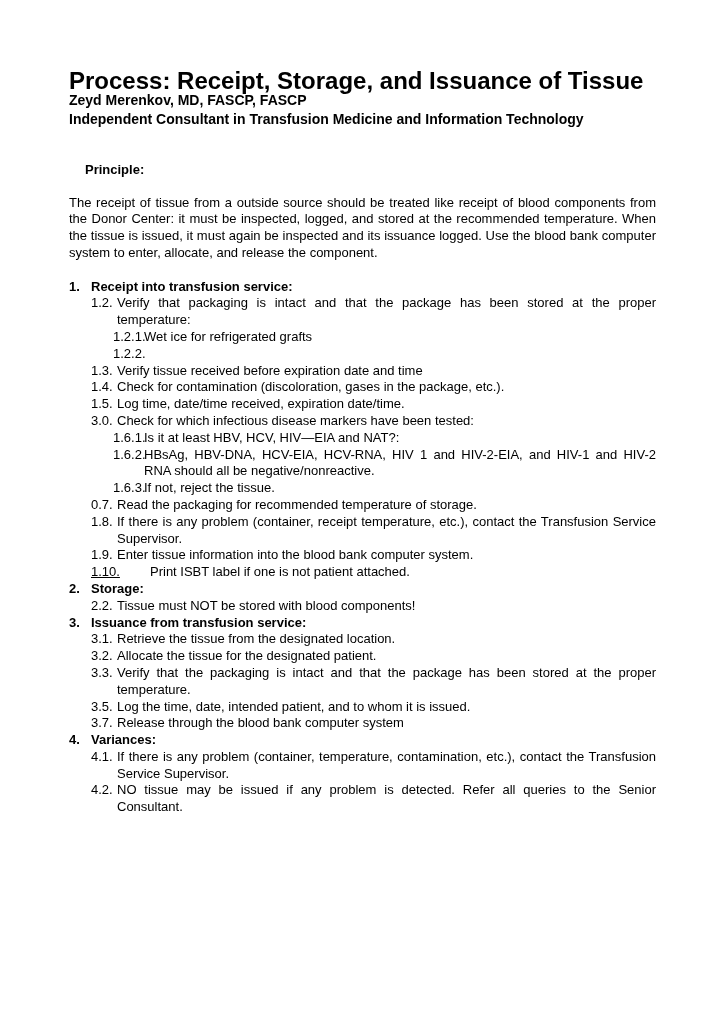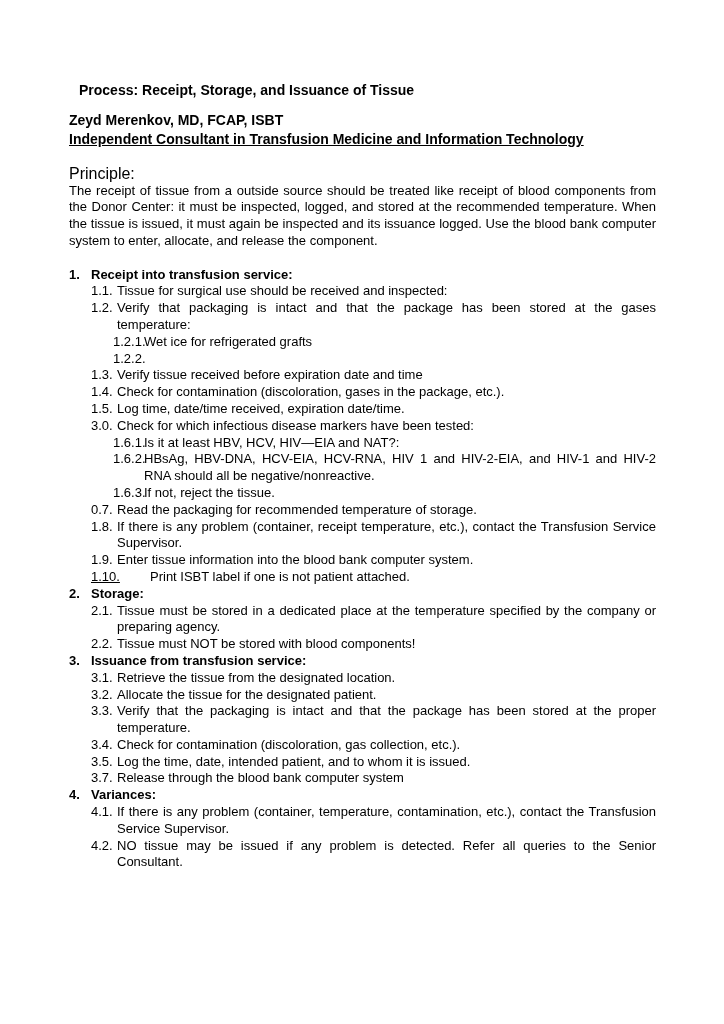--- a/index.html
+++ b/index.html
@@ -1,59 +1,55 @@
 <!DOCTYPE html>
 <html><head>
 <meta charset="utf-8">
 <style>
   html, body { margin: 0; padding: 0; background: #ffffff; }
   body { width: 724px; height: 1024px; position: relative; overflow: hidden;
          font-family: "Liberation Sans", sans-serif; color: #000; }
   .page { position: absolute; left: 69px; top: 70px; width: 587px; }
-  .title { font-weight: bold; font-size: 14px; line-height: 21px; margin: 10px; }
+  .title { font-weight: bold; font-size: 24px; line-height: 21px; margin: 0; }
   .sub { font-weight: bold; font-size: 14px; line-height: 19px; margin: 0; }
-  .sub2 { font-weight: bold; font-size: 14px; line-height: 19px; margin: 0; text-decoration: underline; }
-  .sec-head { font-weight: normal; font-size: 16px; line-height: 16.8px; margin: 0; }
+  .sub2 { font-weight: bold; font-size: 14px; line-height: 19px; margin: 0; }
+  .sec-head { font-weight: bold; font-size: 13px; line-height: 16.8px; margin: 16px; }
   .para { font-size: 13px; line-height: 16.8px; text-align: justify; margin: 0; }
   .gap { height: 16.8px; }
   .l1 { display: flex; font-size: 13px; line-height: 16.8px; font-weight: bold; }
   .l1 .num { width: 22px; flex: none; }
   .l2 { display: flex; font-size: 13px; line-height: 16.8px; padding-left: 22px; }
   .l2 .num { width: 26px; flex: none; }
   .l2 .txt { flex: 1; text-align: justify; }
   .l2.wide .num { width: 59px; text-decoration: underline; }
   .l3 { display: flex; font-size: 13px; line-height: 16.8px; padding-left: 44px; }
   .l3 .num { width: 31px; flex: none; }
   .l3 .txt { flex: 1; text-align: justify; }
 </style>
 </head>
 <body>
 
 <div class="page">
   <p class="title">Process:  Receipt, Storage, and Issuance of Tissue</p>
-  <p class="sub">Zeyd Merenkov, MD, FCAP, ISBT</p>
+  <p class="sub">Zeyd Merenkov, MD, FASCP, FASCP</p>
   <p class="sub2">Independent Consultant in Transfusion Medicine and Information Technology</p>
   <div class="gap"></div>
 
   <p class="sec-head">Principle:</p>
   <p class="para">The receipt of tissue from a outside source should be treated like receipt of blood components from the Donor Center:  it must be inspected, logged, and stored at the recommended temperature.  When the tissue is issued, it must again be inspected and its issuance logged.  Use the blood bank computer system to enter, allocate, and release the component.</p>
   <div class="gap"></div>
 
 
   <div class="l1">
     <span class="num">1.</span>
     <span>Receipt into transfusion service:</span>
   </div>
   <div class="l2">
-      <span class="num">1.1.</span>
-      <span class="txt">Tissue for surgical use should be received and inspected:</span>
-    </div>
-  <div class="l2">
       <span class="num">1.2.</span>
-      <span class="txt">Verify that packaging is intact and that the package has been stored at the gases temperature:</span>
+      <span class="txt">Verify that packaging is intact and that the package has been stored at the proper temperature:</span>
     </div>
   <div class="l3">
       <span class="num">1.2.1.</span>
       <span class="txt">Wet ice for refrigerated grafts</span>
     </div>
   <div class="l3">
       <span class="num">1.2.2.</span>
     </div>
   <div class="l2">
       <span class="num">1.3.</span>
@@ -98,47 +94,39 @@
   <div class="l2 wide">
       <span class="num">1.10.</span>
       <span class="txt">Print ISBT label if one is not patient attached.</span>
     </div>
 
   <div class="l1">
     <span class="num">2.</span>
     <span>Storage:</span>
   </div>
   <div class="l2">
-      <span class="num">2.1.</span>
-      <span class="txt">Tissue must be stored in a dedicated place at the temperature specified by the company or preparing agency.</span>
-    </div>
-  <div class="l2">
       <span class="num">2.2.</span>
       <span class="txt">Tissue must NOT be stored with blood components!</span>
     </div>
 
   <div class="l1">
     <span class="num">3.</span>
     <span>Issuance from transfusion service:</span>
   </div>
   <div class="l2">
       <span class="num">3.1.</span>
       <span class="txt">Retrieve the tissue from the designated location.</span>
     </div>
   <div class="l2">
       <span class="num">3.2.</span>
       <span class="txt">Allocate the tissue for the designated patient.</span>
     </div>
   <div class="l2">
       <span class="num">3.3.</span>
       <span class="txt">Verify that the packaging is intact and that the package has been stored at the proper temperature.</span>
-    </div>
-  <div class="l2">
-      <span class="num">3.4.</span>
-      <span class="txt">Check for contamination (discoloration, gas collection, etc.).</span>
     </div>
   <div class="l2">
       <span class="num">3.5.</span>
       <span class="txt">Log the time, date, intended patient, and to whom it is issued.</span>
     </div>
   <div class="l2">
       <span class="num">3.7.</span>
       <span class="txt">Release through the blood bank computer system</span>
     </div>
 

